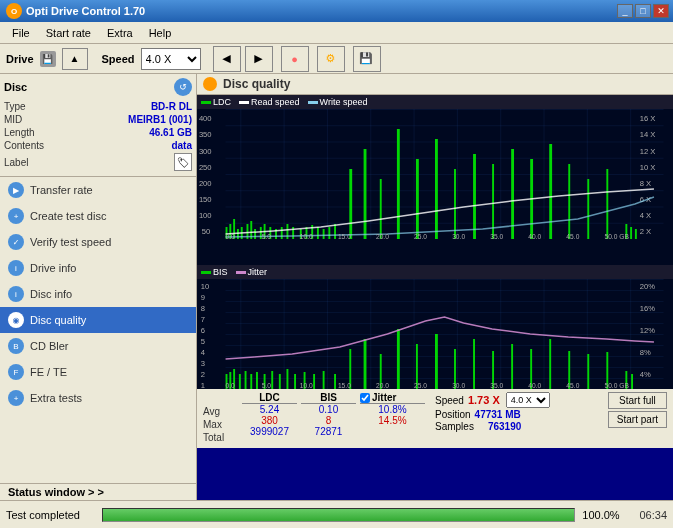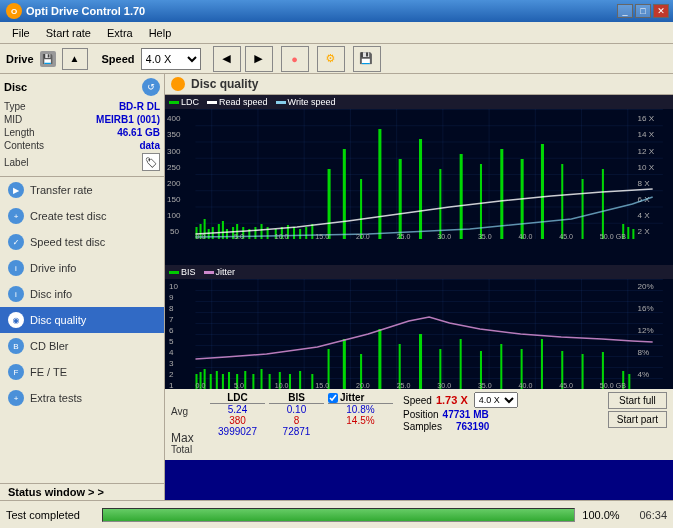--- a/index.html
+++ b/index.html
@@ -23,21 +23,21 @@
     .drive-select { height: 22px; min-width: 220px; font-size: 11px; border: 1px solid #7a7a7a; background: white; padding: 0 4px; }
     .eject-btn { width: 26px; height: 22px; background: #ece9d8; border: 1px solid #888; display: flex; align-items: center; justify-content: center; cursor: pointer; }
     .speed-label { font-size: 11px; font-weight: bold; margin-left: 8px; }
     .speed-select { height: 22px; width: 60px; font-size: 11px; border: 1px solid #7a7a7a; background: white; }
     .toolbar-btn { width: 28px; height: 26px; background: #ece9d8; border: 1px solid #888; display: flex; align-items: center; justify-content: center; cursor: pointer; margin-left: 2px; }
     
     
     .main { display: flex; height: calc(528px - 74px - 28px); }
     
     
-    .sidebar { width: 165px; background: #ece9d8; border-right: 1px solid #b0a898; display: flex; flex-direction: column; flex-shrink: 0; }
+    .sidebar { width: 197px; background: #ece9d8; border-right: 1px solid #b0a898; display: flex; flex-direction: column; flex-shrink: 0; }
     
     
     .disc-section { padding: 4px; border-bottom: 1px solid #b0a898; }
     .disc-header { display: flex; align-items: center; justify-content: space-between; margin-bottom: 4px; }
     .disc-title { font-size: 11px; font-weight: bold; color: #000; }
     .disc-icon { width: 18px; height: 18px; background: #4a90d9; border-radius: 50%; display: flex; align-items: center; justify-content: center; color: white; font-size: 9px; cursor: pointer; }
     .disc-row { display: flex; justify-content: space-between; padding: 1px 0; }
     .disc-key { font-size: 10px; color: #333; }
     .disc-val { font-size: 10px; color: #0000cc; font-weight: bold; }
     .disc-label-row { display: flex; justify-content: space-between; align-items: center; padding: 1px 0; }
@@ -165,21 +165,21 @@
       <div class="nav-item">
         <div class="nav-icon blue">▶</div>
         <span>Transfer rate</span>
       </div>
       <div class="nav-item">
         <div class="nav-icon blue">+</div>
         <span>Create test disc</span>
       </div>
       <div class="nav-item">
         <div class="nav-icon blue">✓</div>
-        <span>Speed test disc</span>
+        <span>Verify test speed</span>
       </div>
       <div class="nav-item">
         <div class="nav-icon blue">i</div>
         <span>Drive info</span>
       </div>
       <div class="nav-item">
         <div class="nav-icon blue">i</div>
         <span>Disc info</span>
       </div>
       <div class="nav-item active">
@@ -408,21 +408,21 @@
           <text x="428" y="109" fill="#aaaaaa" font-size="7">50.0 GB</text>
         </svg>
       </div>
 
       <div class="stats-container">
         <div class="stats-grid">
 
           <div style="display:flex;flex-direction:column;min-width:35px;">
             <div style="font-size:10px;height:14px;"></div>
             <div style="font-size:10px;color:#333;height:13px;">Avg</div>
-            <div style="font-size:12px;color:#333;height:13px;margin-top:12px;">Max</div>
+            <div style="font-size:10px;color:#333;height:13px;">Max</div>
             <div style="font-size:10px;color:#333;height:13px;">Total</div>
           </div>
 
           <div class="stat-group">
             <div class="stat-label">LDC</div>
             <div class="stat-row">5.24</div>
             <div class="stat-row red">380</div>
             <div class="stat-row">3999027</div>
           </div>
 

